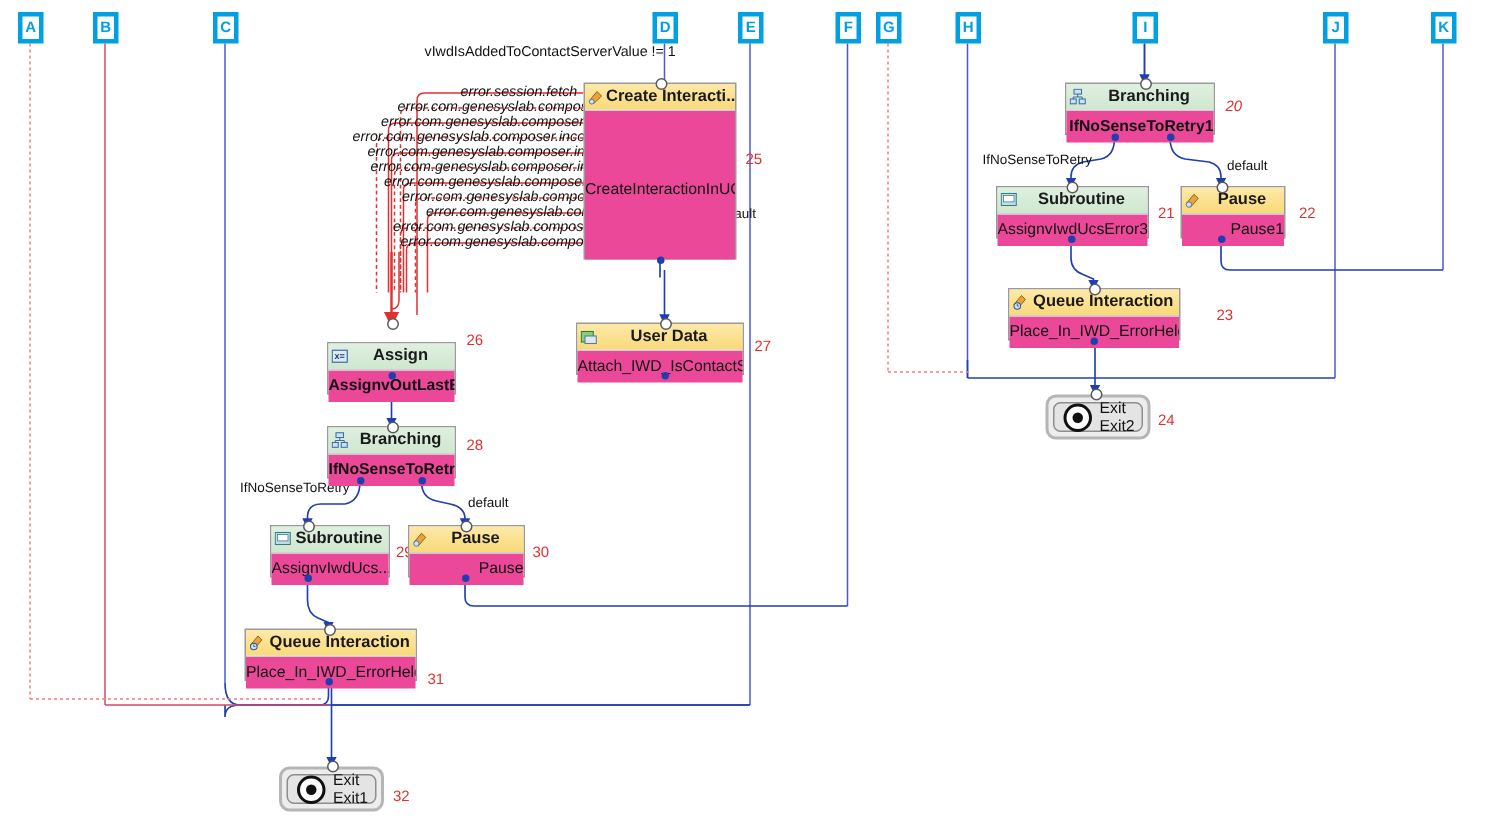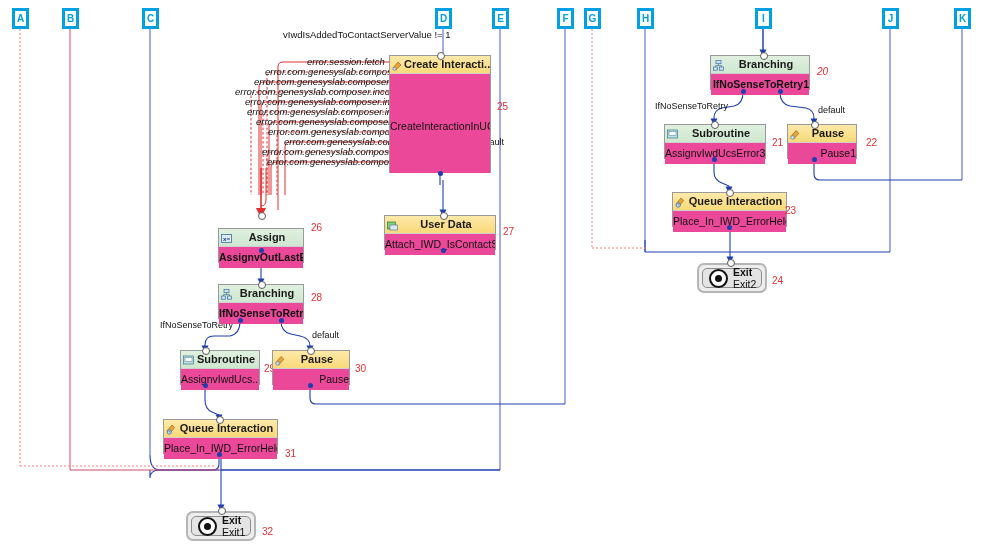--- a/index.html
+++ b/index.html
@@ -53,21 +53,21 @@
   .exitnode .inner{
     box-sizing:border-box;border:1px solid #8d8d8d;border-radius:5px;background:#e4e4e4;
     width:100%;height:100%;display:flex;align-items:center;gap:5px;padding-left:6px;
   }
   .exitnode .bullseye{
     width:15px;height:15px;border-radius:50%;border:2px solid #111;background:#fff;
     display:flex;align-items:center;justify-content:center;flex:0 0 auto;
   }
   .exitnode .bullseye b{display:block;width:7px;height:7px;border-radius:50%;background:#111;}
   .exitnode .txt{display:flex;flex-direction:column;line-height:12px;}
-  .exitnode .t1{font-size:10.5px;font-weight:bold;color:#111;}
+  .exitnode .t1{font-size:10.5px;font-weight:normal;color:#111;}
   .exitnode .t2{font-size:10.5px;color:#111;}
 
   
   .num{position:absolute;font-size:10px;color:#e03030;white-space:nowrap;}
   .elab{position:absolute;font-size:9.5px;color:#111;white-space:nowrap;font-style:italic;}
   .clab{position:absolute;font-size:9px;color:#111;white-space:nowrap;text-align:right;}
   .toplab{position:absolute;font-size:9.5px;color:#111;white-space:nowrap;}
 
   .port{position:absolute;width:5px;height:5px;border-radius:50%;background:#1f3fb0;}
   .portin{position:absolute;width:6px;height:6px;border-radius:50%;background:#ffffff;border:1px solid #5a5a5a;}
@@ -395,21 +395,21 @@
             <circle cx="3.2" cy="8" r="2.2" fill="#cfe0f5" stroke="#2a5a95" stroke-width="0.7"></circle>
             <path d="M3.2,6.6 L3.2,8 L4.3,8" stroke="#2a5a95" stroke-width="0.6" fill="none"></path>
           </svg>
       </span>
       <span>Queue Interaction</span>
     </div>
     <div class="body">
       <span>Place_In_IWD_ErrorHeld1</span>
     </div>
   </div>
-  <div class="num" style="left:785px;top:205px;">23</div>
+  <div class="num" style="left:811px;top:205px;">23</div>
 
   <div class="exitnode" style="left:697px;top:263px;width:70px;height:30px;">
     <div class="inner">
       <div class="bullseye">
           <b></b>
         </div>
       <div class="txt">
         <span class="t1">Exit</span>
         <span class="t2">Exit2</span>
       </div>

